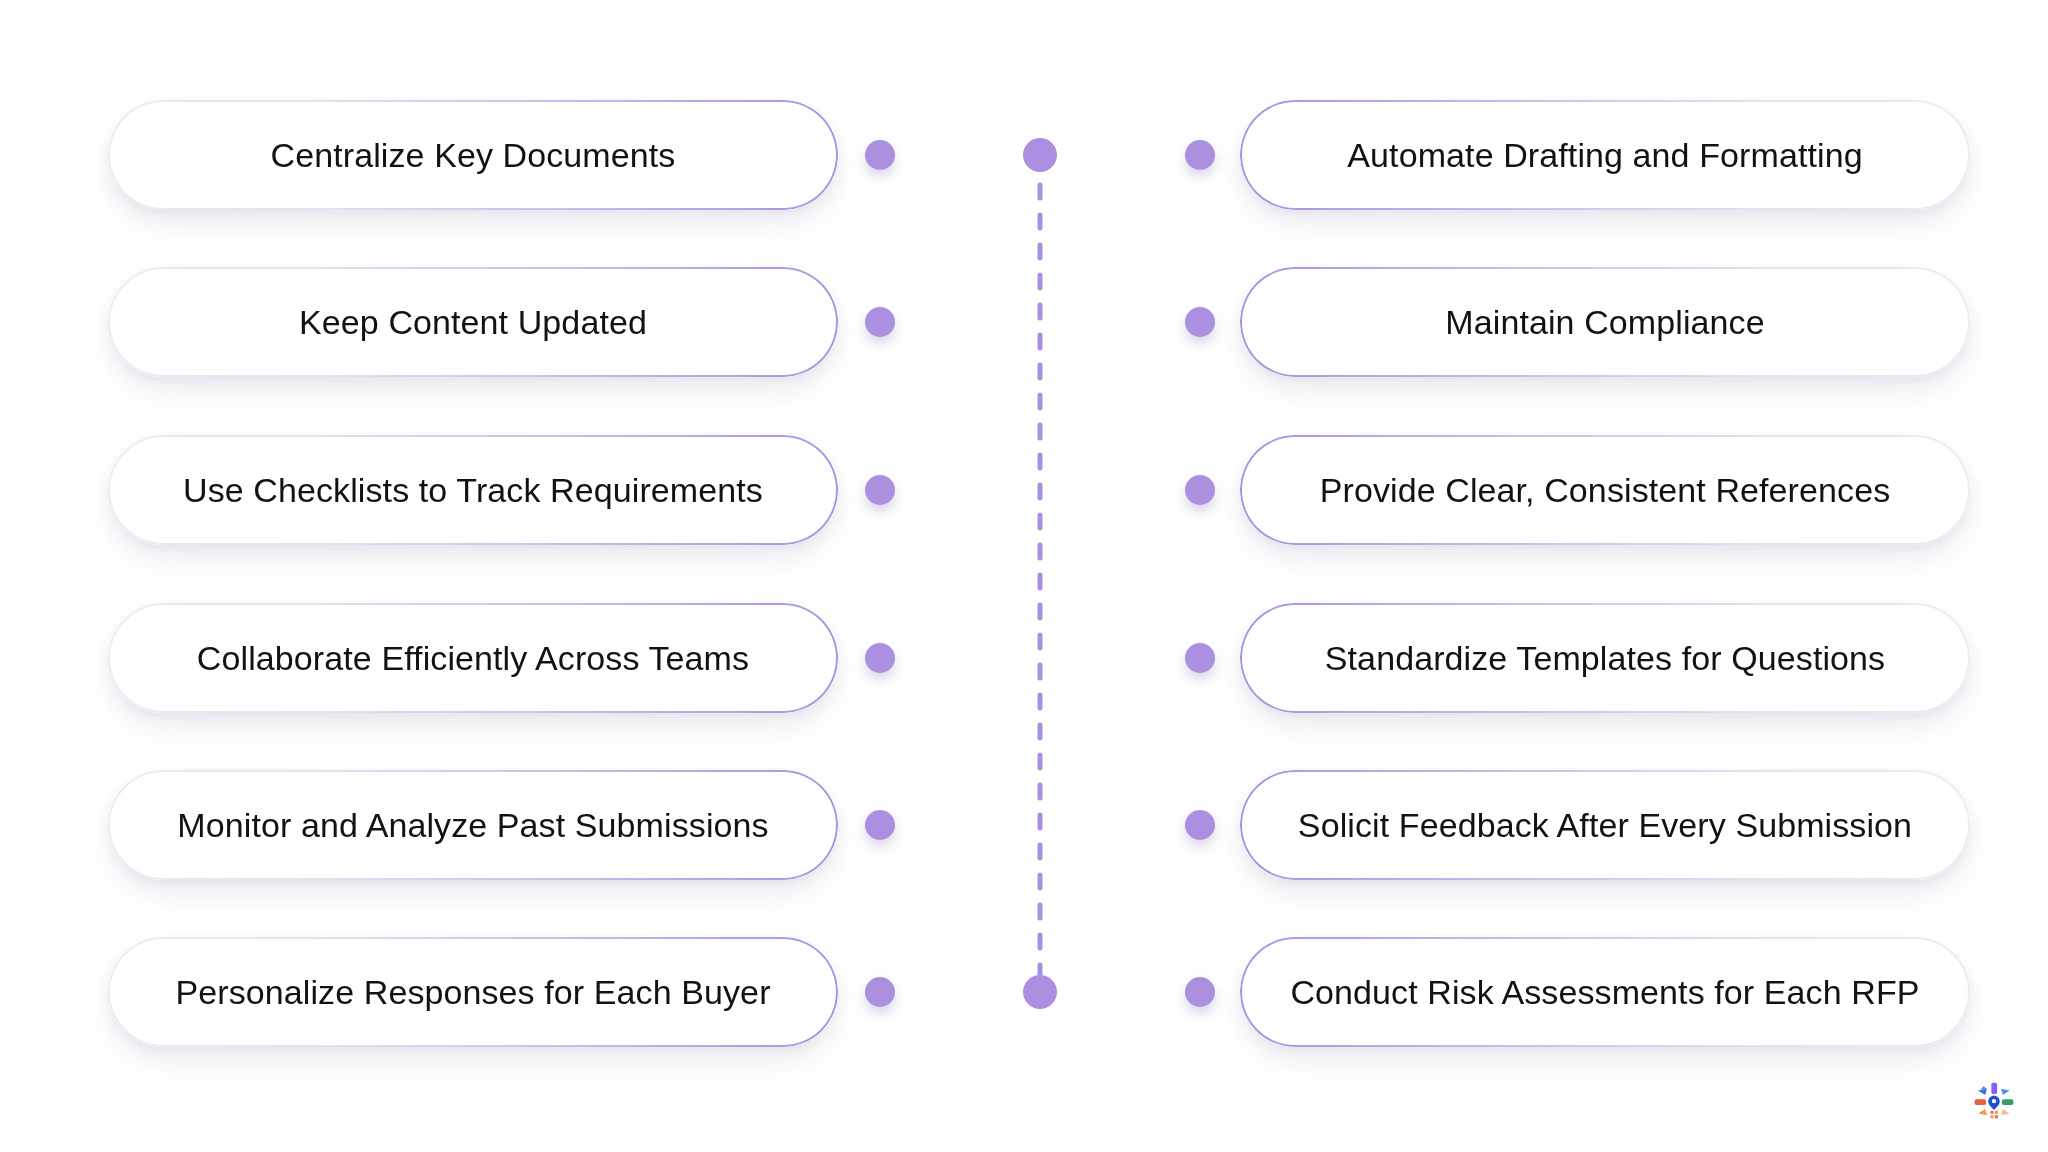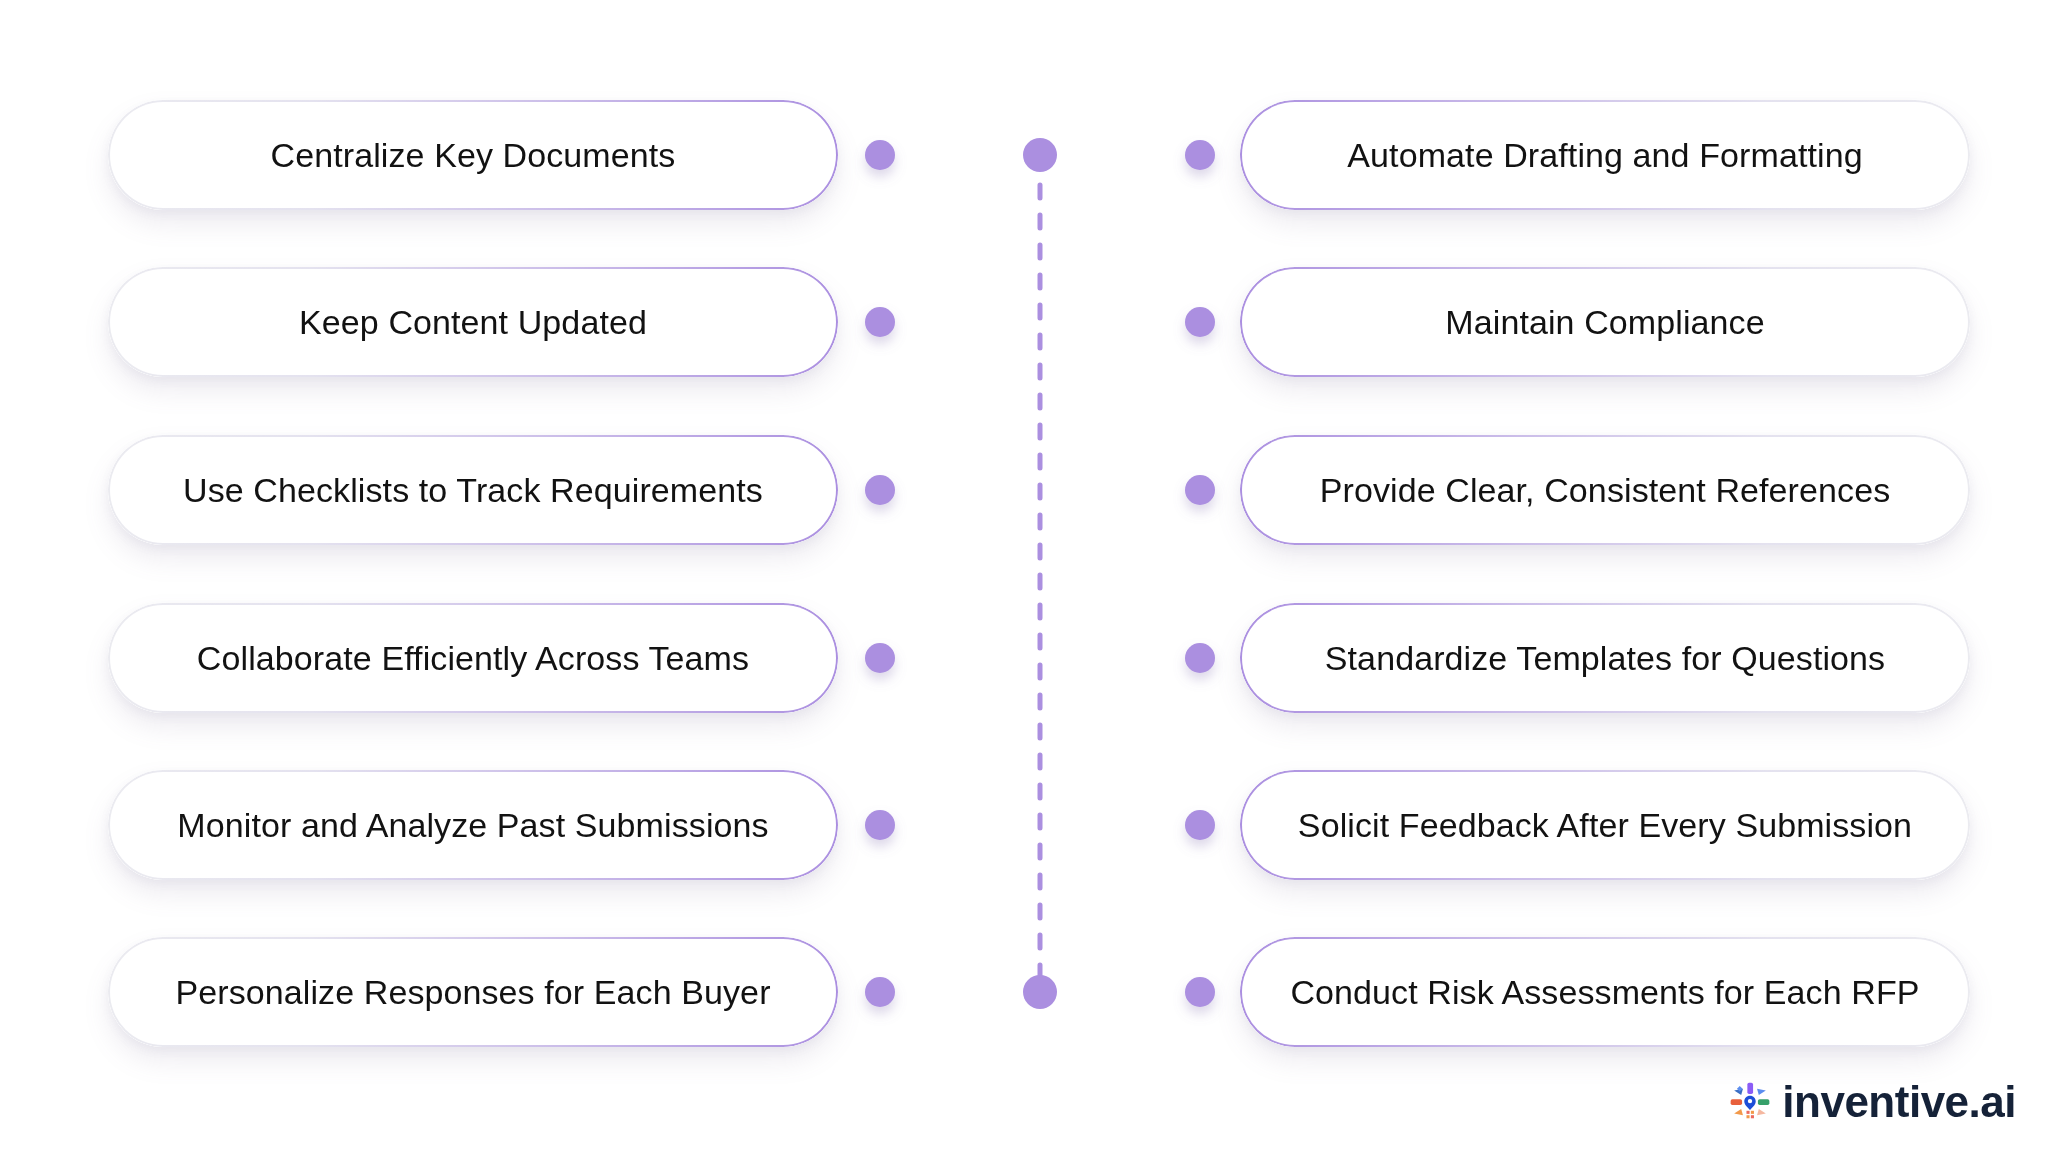--- a/index.html
+++ b/index.html
@@ -264,16 +264,15 @@
 
       <rect x="6" y="44" width="26" height="13" rx="4" fill="#e8603c"></rect>
 
       <path d="M86 76 L66 80 L70 66 Z" fill="#f5b8a0"></path>
 
       <rect x="42" y="70" width="7" height="7" fill="#ec6a5e"></rect>
       <rect x="52" y="70" width="7" height="7" fill="#f2994a"></rect>
       <rect x="42" y="80" width="7" height="7" fill="#f2994a"></rect>
       <rect x="52" y="80" width="7" height="7" fill="#ec6a5e"></rect>
     </svg>
-    <span class="wordmark">inventive.ai</span>
   </div>
 
 </div>
 
 </body></html>

